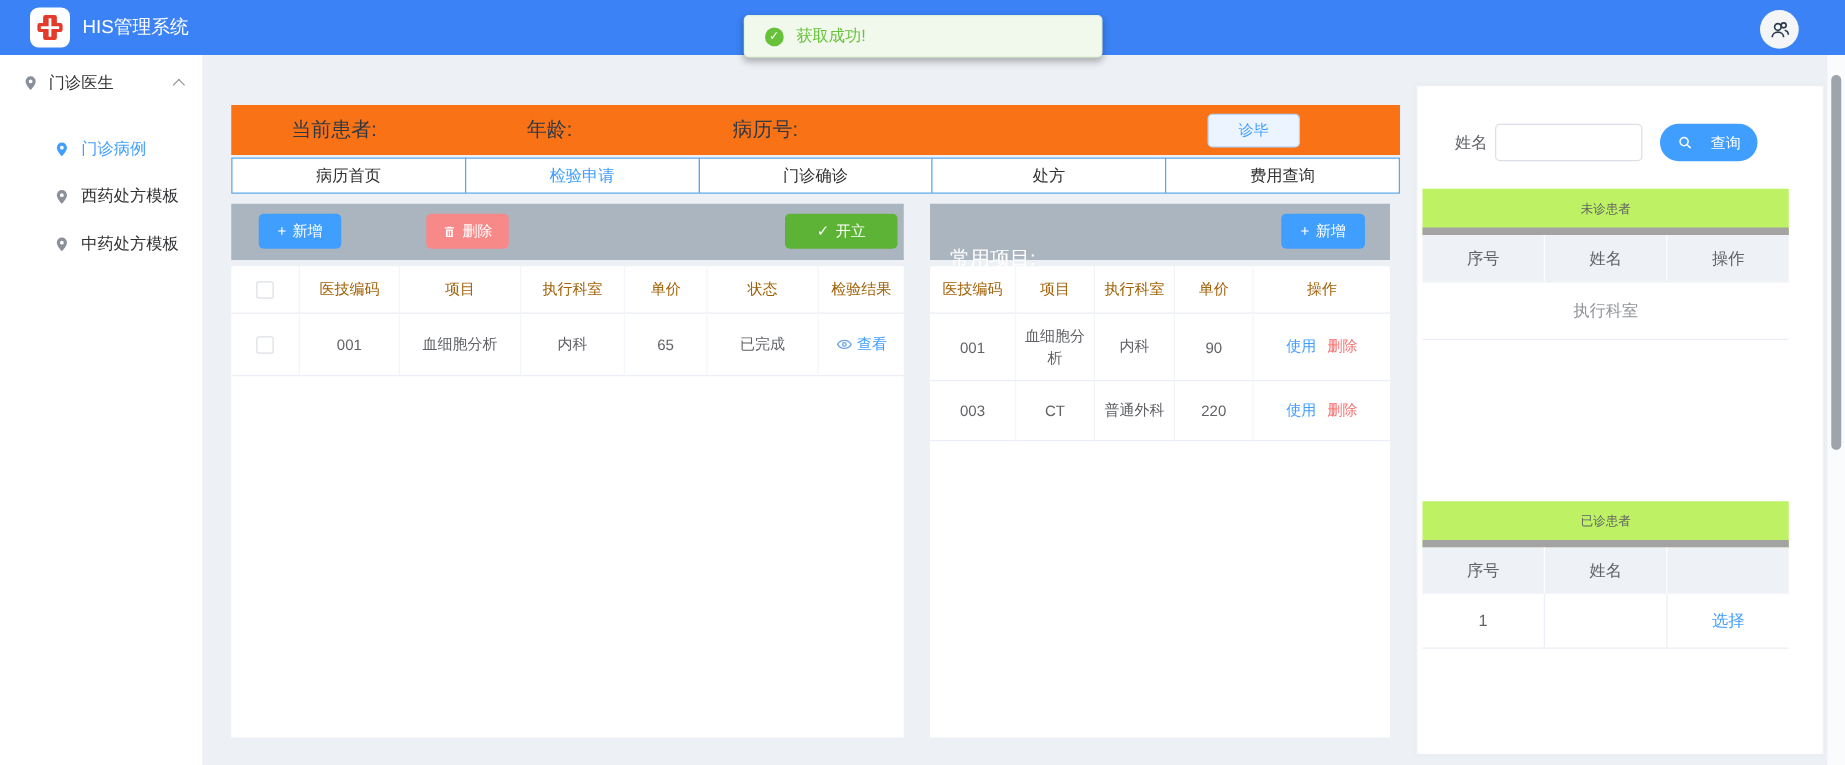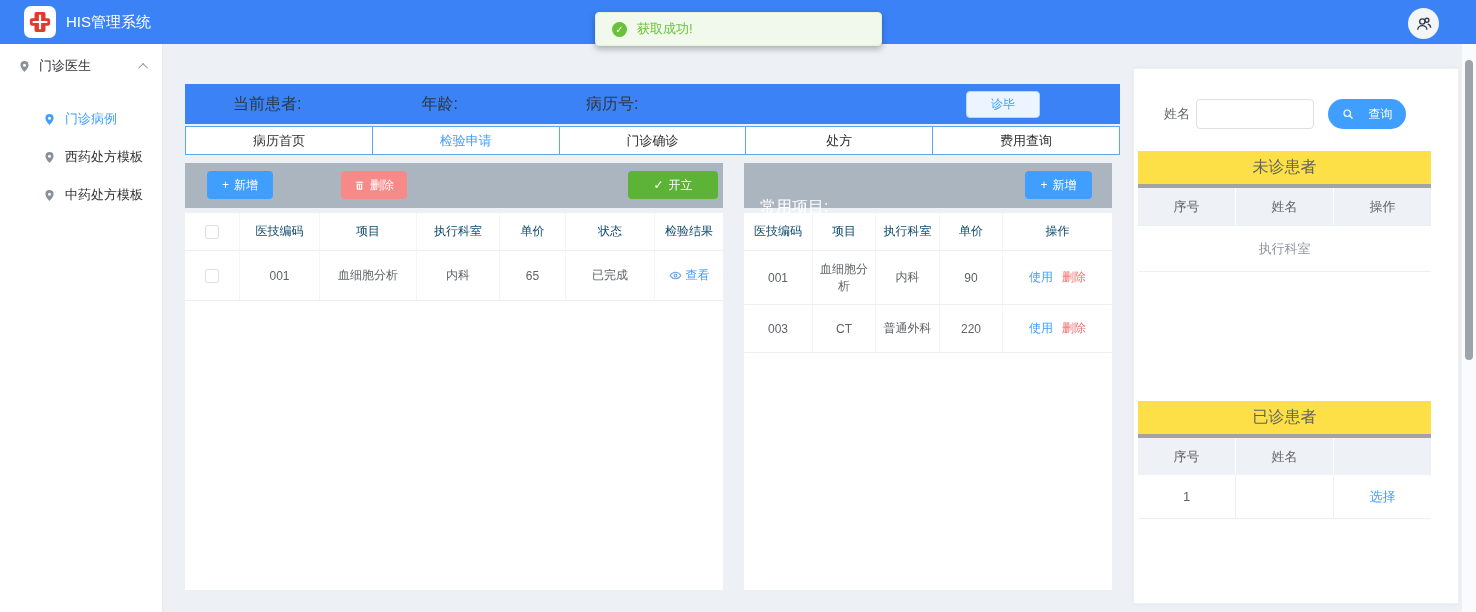--- a/index.html
+++ b/index.html
@@ -28,21 +28,21 @@
   .menu-group .pin { margin-right:8px; color:#8a9099; display:flex; }
   .chevron-up { margin-left:auto; width:7px; height:7px; border-left:1.5px solid #909399; border-top:1.5px solid #909399;
     transform:rotate(45deg) translateY(2px); }
   .submenu { margin-top:12px; }
   .menu-item { height:38px; display:flex; align-items:center; padding-left:43px; font-size:13px; color:#303133; cursor:pointer; }
   .menu-item .pin { margin-right:9px; color:#8a9099; display:flex; }
   .menu-item.active { color:#409eff; }
   .menu-item.active .pin { color:#409eff; }
 
   
-  .patient-bar { position:absolute; left:185px; top:84px; width:935px; height:40px; background:#3b82f6;
+  .patient-bar { position:absolute; left:185px; top:84px; width:935px; height:40px; background:#f97316;
     display:flex; align-items:center; }
   .patient-bar .lab { font-size:16px; color:#2c3845; }
   .lab-patient { margin-left:48px; } .lab-age { margin-left:120px; } .lab-record { margin-left:128px; }
   .finish-btn { position:absolute; left:781px; top:7px; width:74px; height:27px; background:#ecf5ff;
     border:1px solid #b3d8ff; border-radius:4px; color:#409eff; font-size:12px; cursor:pointer; }
 
   
   .tabs { position:absolute; left:185px; top:126px; width:935px; height:29px; display:flex; }
   .tab { flex:1; background:#fff; border:1px solid #5ca8e8; margin-left:-1px; display:flex; align-items:center;
     justify-content:center; font-size:13px; color:#303133; cursor:pointer; }
@@ -66,21 +66,21 @@
 
   
   .panel { position:absolute; background:#fff; }
   .exam-panel   { left:185px; top:213px; width:538px; height:377px; }
   .common-panel { left:744px; top:213px; width:368px; height:377px; }
   .tr { display:grid; }
   .exam-cols   { grid-template-columns:55px 80px 97px 83px 66px 89px 68px; }
   .common-cols { grid-template-columns:69px 63px 64px 63px 109px; }
   .td, .th { display:flex; align-items:center; justify-content:center; text-align:center;
     border-bottom:1px solid #ebeef5; border-right:1px solid #f2f5f9; font-size:12px; padding:2px; }
-  .th { color:#0c4a6e; height:38px; }
+  .th { color:#a16207; height:38px; }
   .td { color:#606266; }
   .tr > .td:last-child, .tr > .th:last-child { border-right:none; }
   .exam-row .td { height:50px; }
   .common-row1 .td { height:54px; }
   .common-row2 .td { height:48px; }
   .checkbox { width:14px; height:14px; border:1px solid #dcdfe6; border-radius:2px; background:#fff; cursor:pointer; }
   .link-blue { color:#409eff; cursor:pointer; font-size:12px; display:inline-flex; align-items:center; gap:4px; }
   .link-red  { color:#f56c6c; cursor:pointer; font-size:12px; }
   .op-group { display:flex; gap:9px; align-items:center; justify-content:center; }
 
@@ -89,22 +89,22 @@
     border:1px solid #eef0f4; box-shadow:0 0 4px rgba(0,0,0,0.04); }
   .search-row { position:absolute; left:0; top:30px; width:100%; height:30px; }
   .name-label { position:absolute; left:30px; top:0; line-height:30px; font-size:13px; color:#606266; }
   .name-input { position:absolute; left:62px; top:0; width:118px; height:30px; border:1px solid #dcdfe6;
     border-radius:4px; outline:none; padding:0 8px; font-size:13px; color:#606266; }
   .search-btn { position:absolute; left:194px; top:0; width:78px; height:30px; border:none; border-radius:15px;
     background:#409eff; color:#fff; font-size:12px; cursor:pointer; display:flex; align-items:center;
     justify-content:center; gap:15px; }
   .side-table { position:absolute; left:4px; width:293px; border-bottom:1px solid #ebeef5; }
   .side-undiag { top:82px; } .side-diag { top:332px; }
-  .side-title { height:37px; background:#fde047; display:flex; align-items:center; justify-content:center;
-    font-size:16px; color:#606266; border-bottom:4px solid #a3a3a3; }
+  .side-title { height:37px; background:#bef264; display:flex; align-items:center; justify-content:center;
+    font-size:10px; color:#606266; border-bottom:6px solid #a3a3a3; }
   .side-cols { grid-template-columns:98px 98px 97px; }
   .side-th { height:37px; background:#eef1f6; border-right:1px solid #ffffff; border-bottom:none;
     font-size:13px; color:#606266; }
   .side-th:last-child { border-right:none; }
   .side-td { height:43px; font-size:13px; border-right:1px solid #ebeef5; border-bottom:none; }
   .empty-row { height:46px; display:flex; align-items:center; justify-content:center; font-size:13px;
     color:#909399; border-top:1px solid #ebeef5; }
 
   
   .scroll-track { position:absolute; left:1462px; top:44px; width:14px; height:568px; background:#fafbfc; }

